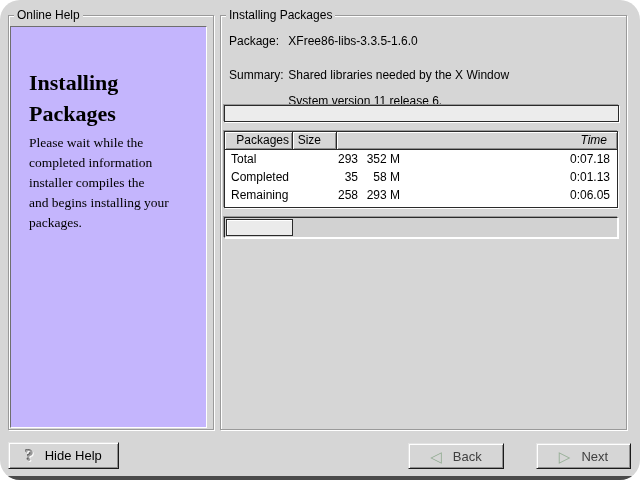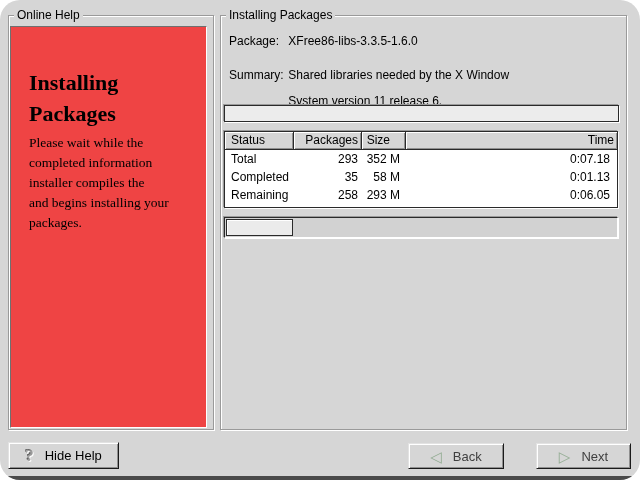--- a/index.html
+++ b/index.html
@@ -20,21 +20,21 @@
   }
   .frame-label {
     position:absolute; top:-8px; left:5px;
     background:#d6d6d6; padding:0 3px;
     font-size:12px; line-height:15px; white-space:nowrap;
   }
 
   
   .help-white {
     position:absolute; left:1px; top:10px; width:197px; height:402px;
-    background:#ef4444;
+    background:#c4b5fd;
     border:1px solid; border-color:#6f6f6f #ffffff #ffffff #6f6f6f;
   }
   .help-title {
     position:absolute; left:18px; top:40px;
     font-family:"Liberation Serif", serif;
     font-weight:bold; font-size:22px; line-height:31px;
   }
   .help-title span, .help-body span { display:block; }
   .help-body {
     position:absolute; left:18px; top:106px;
@@ -76,21 +76,21 @@
   }
   .th:last-child { border-right:none; }
   .trow { display:flex; height:18px; line-height:18px; white-space:nowrap; }
   .trow:first-of-type { margin-top:2px; }
   .c-status   { width:69px; padding-left:6px; text-align:left; }
   .c-packages { width:68px; padding-right:4px; text-align:right; }
   .c-size     { width:44px; padding-right:3px; text-align:right; }
   .c-time     { flex:1; padding-right:7px; text-align:right; }
   .th.c-packages { padding-right:3px; }
   .th.c-size { padding-right:15px; }
-  .th.c-time { padding-right:3px; }
+  .th.c-time { padding-right:10px;font-style:italic; }
   .trow .c-size { padding-right:6px; }
 
   
   .btn {
     position:absolute;
     background:#d6d6d6;
     border:1px solid; border-color:#e2e2e2 #1a1a1a #1a1a1a #e2e2e2;
     box-shadow:inset 1px 1px 0 #ffffff, inset -1px -1px 0 #8f8f8f;
     display:flex; align-items:center; justify-content:center; gap:11px;
     font-size:13px; cursor:pointer; white-space:nowrap;
@@ -146,21 +146,20 @@
       <span class="info-label"></span>
       <span>System version 11 release 6.</span>
     </div>
 
     <div class="pbar-outer pbar-empty" style="left:3px; top:89px; width:395px; height:17px;">
       <div class="pbar-fill" style="border: none; background: transparent; box-shadow: none; width: 0%;"></div>
     </div>
 
     <div class="stats-table">
       <div class="thead">
-        <div class="th c-status">Status</div>
         <div class="th c-packages">Packages</div>
         <div class="th c-size">Size</div>
         <div class="th c-time">Time</div>
       </div>
       <div class="trow">
         <div class="c-status">Total</div>
         <div class="c-packages">293</div>
         <div class="c-size">352 M</div>
         <div class="c-time">0:07.18</div>
       </div>

